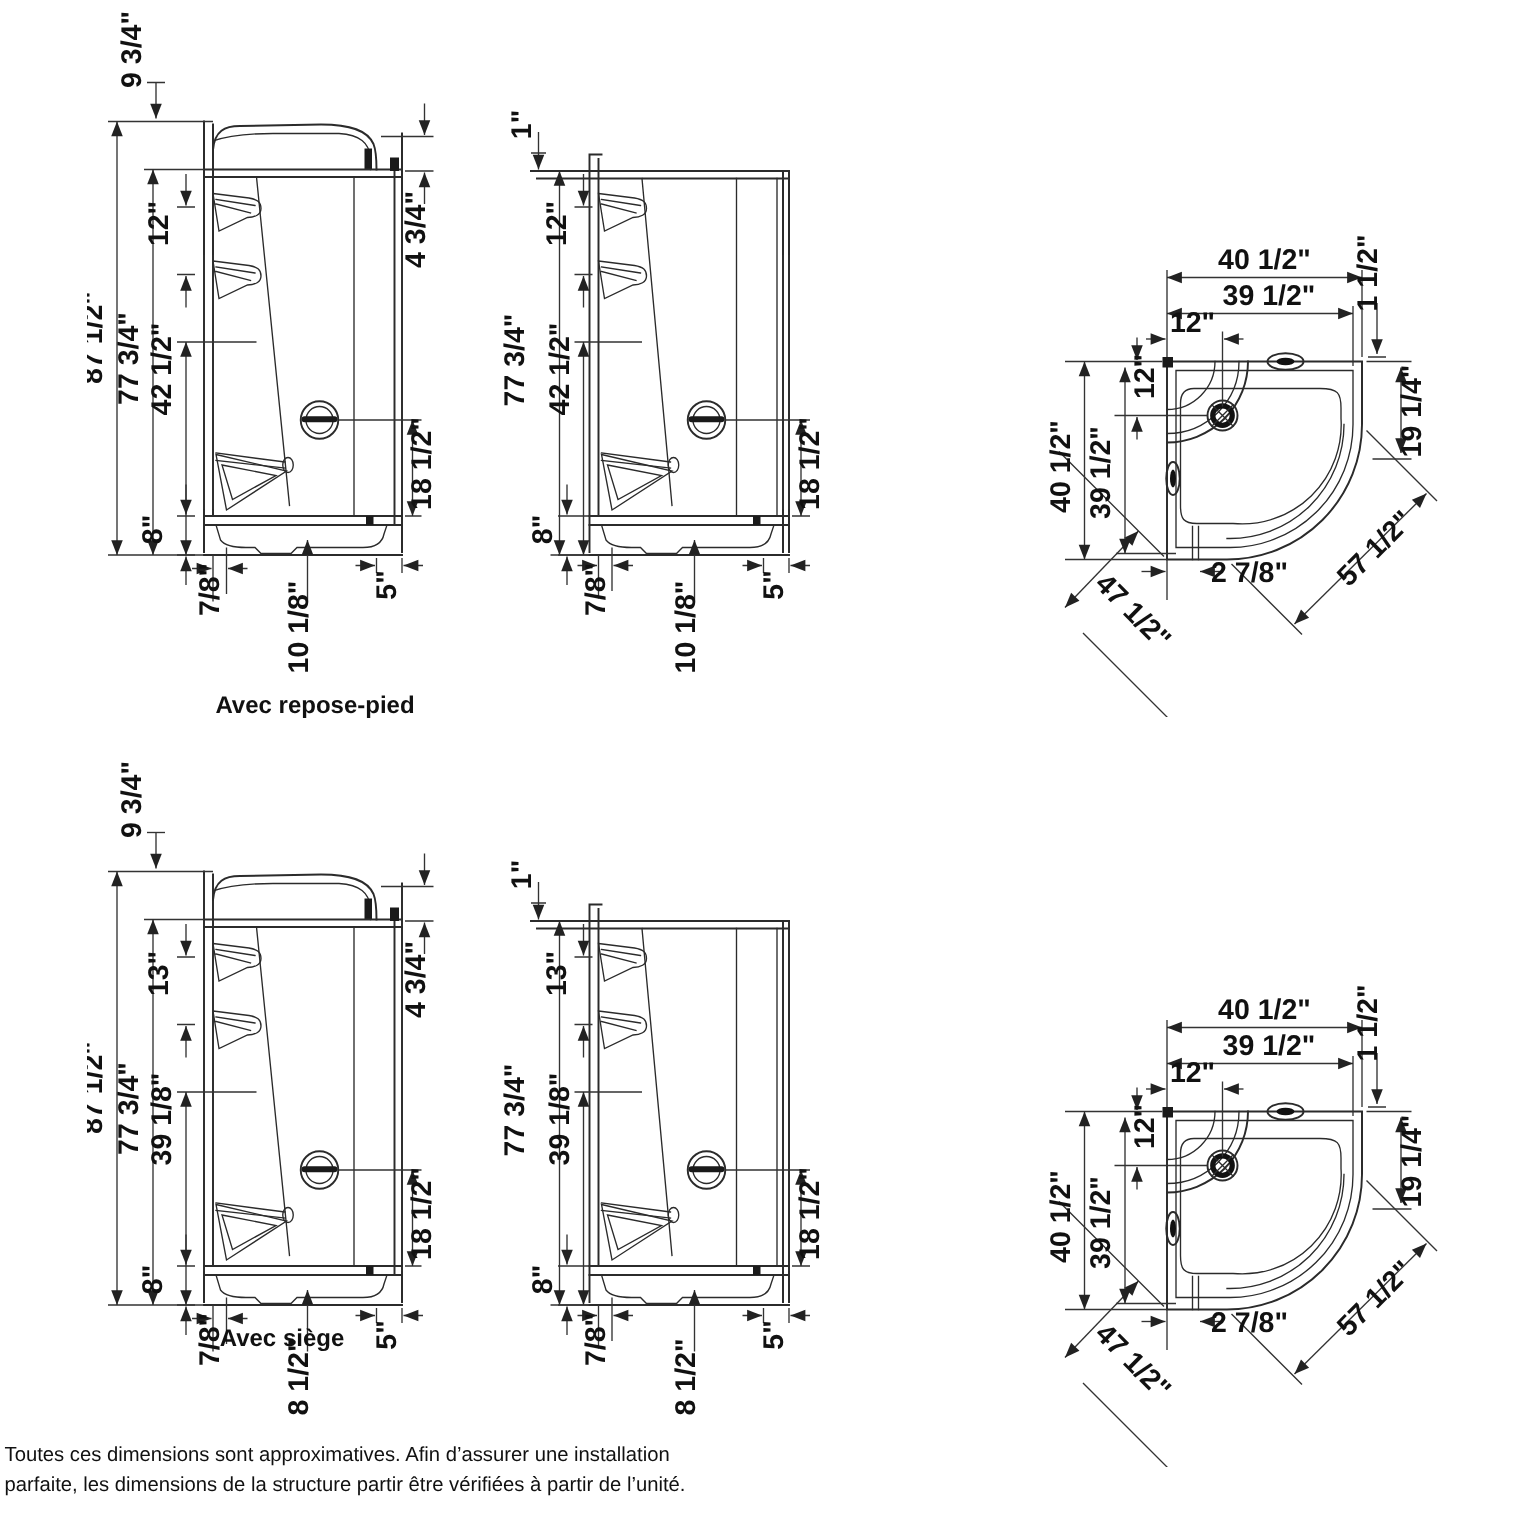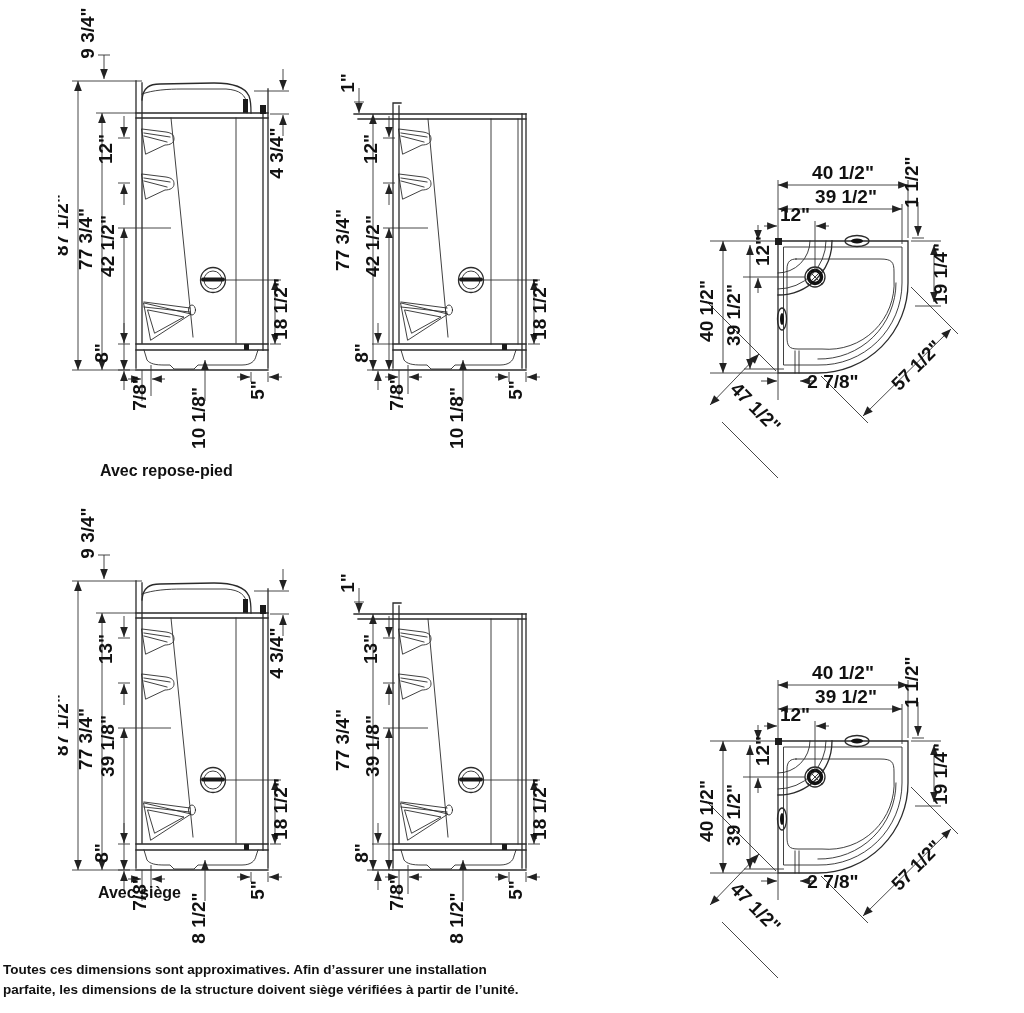--- a/index.html
+++ b/index.html
@@ -5,22 +5,22 @@
   html,body{margin:0;padding:0;background:#fff;}
   #canvas{position:relative;width:1024px;height:1013px;background:#fff;overflow:hidden;
           font-family:"Liberation Sans",sans-serif;}
   .view{position:absolute;}
   svg text{font-family:"Liberation Sans",sans-serif;font-weight:bold;fill:#111;}
   .dimtxt{font-size:19px;}
   .u{stroke:#2b2b2b;stroke-width:1.3;fill:none;stroke-linecap:square;}
   .ut{stroke-width:0.9;}
   .d{stroke:#333;stroke-width:0.9;fill:none;}
   .blk{fill:#1a1a1a;stroke:none;}
-  .caption{position:absolute;font-weight:bold;font-size:16px;color:#111;}
-  #footer{position:absolute;left:3px;top:960px;width:560px;font-weight:bold;
+  .caption{position:absolute;font-weight:bold;font-size:16px;color:#111;text-align:center;}
+  #footer{position:absolute;left:3px;top:960px;width:560px;font-weight:normal;
           font-size:13.5px;color:#111;line-height:1.45;}
 </style>
 </head>
 <body>
 
 <div id="canvas">
 
 <svg width="0" height="0" style="position:absolute">
 <defs>
   <marker id="ae" viewBox="0 0 10 8" markerWidth="11" markerHeight="9" refX="9.5" refY="4" orient="auto" markerUnits="userSpaceOnUse">
@@ -274,16 +274,16 @@
   <text class="dimtxt" x="168" y="250" text-anchor="middle">2 7/8"</text>
   <text class="dimtxt" x="48" y="173" text-anchor="middle" transform="rotate(-90 48 173)">40 1/2"</text>
   <text class="dimtxt" x="75" y="177" text-anchor="middle" transform="rotate(-90 75 177)">39 1/2"</text>
   <text class="dimtxt" x="104" y="113" text-anchor="middle" transform="rotate(-90 104 113)">12"</text>
 </svg>
 
 <div class="caption" style="left:98px;top:884px;width:180px">Avec siège</div>
 
 <div id="footer">
   <div>Toutes ces dimensions sont approximatives. Afin d’assurer une installation</div>
-  <div>parfaite, les dimensions de la structure doivent siège vérifiées à partir de l’unité.</div>
+  <div>parfaite, les dimensions de la structure partir être vérifiées à partir de l’unité.</div>
 </div>
 
 </div>
 
 </body></html>

